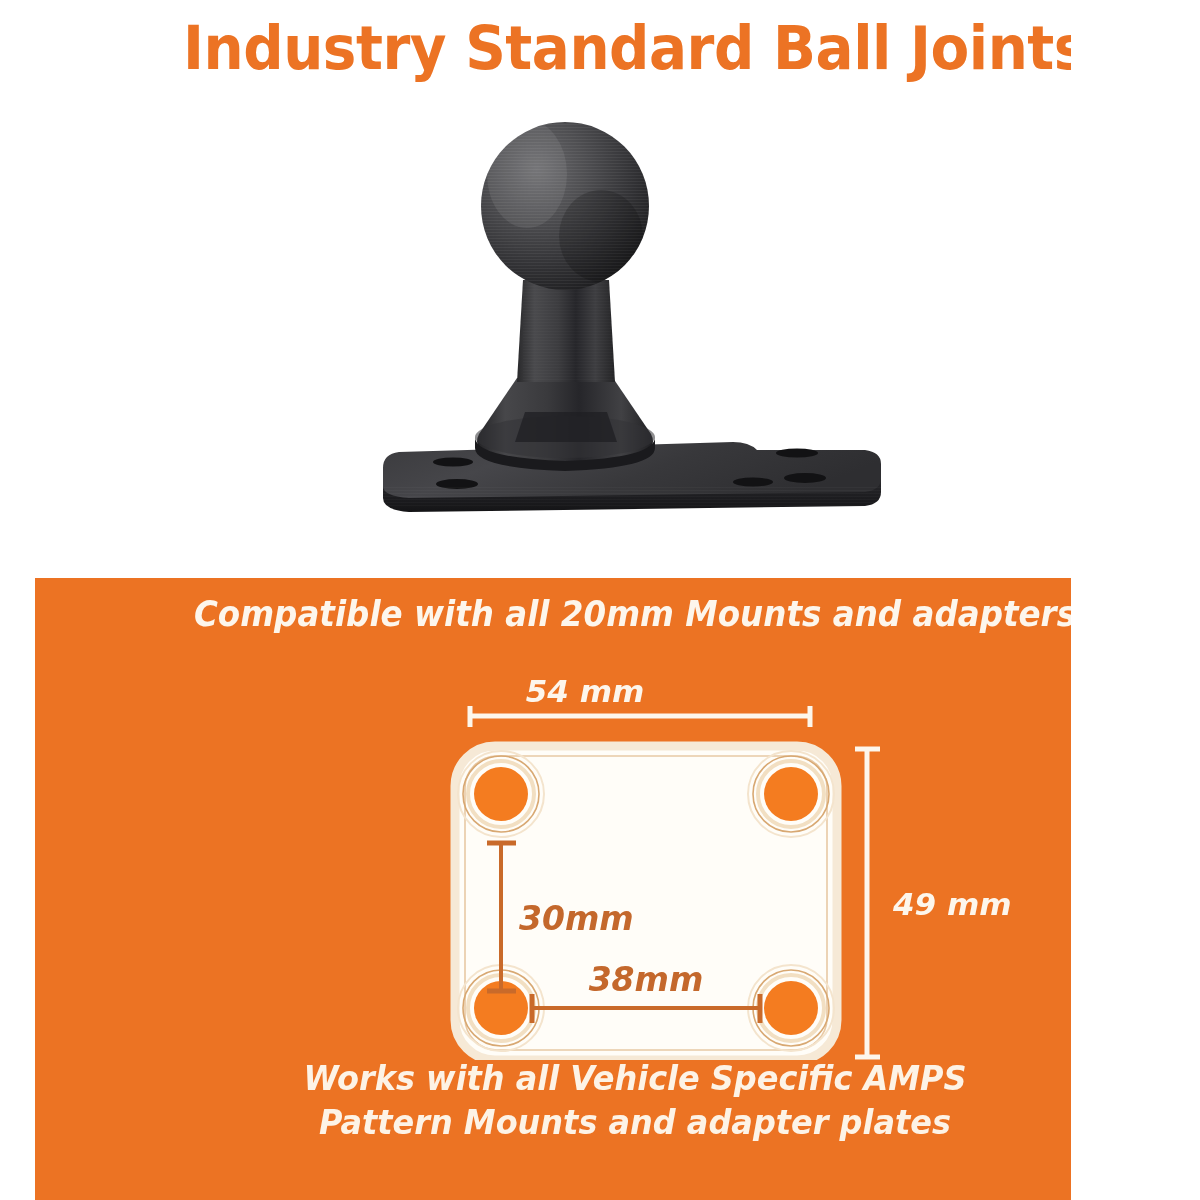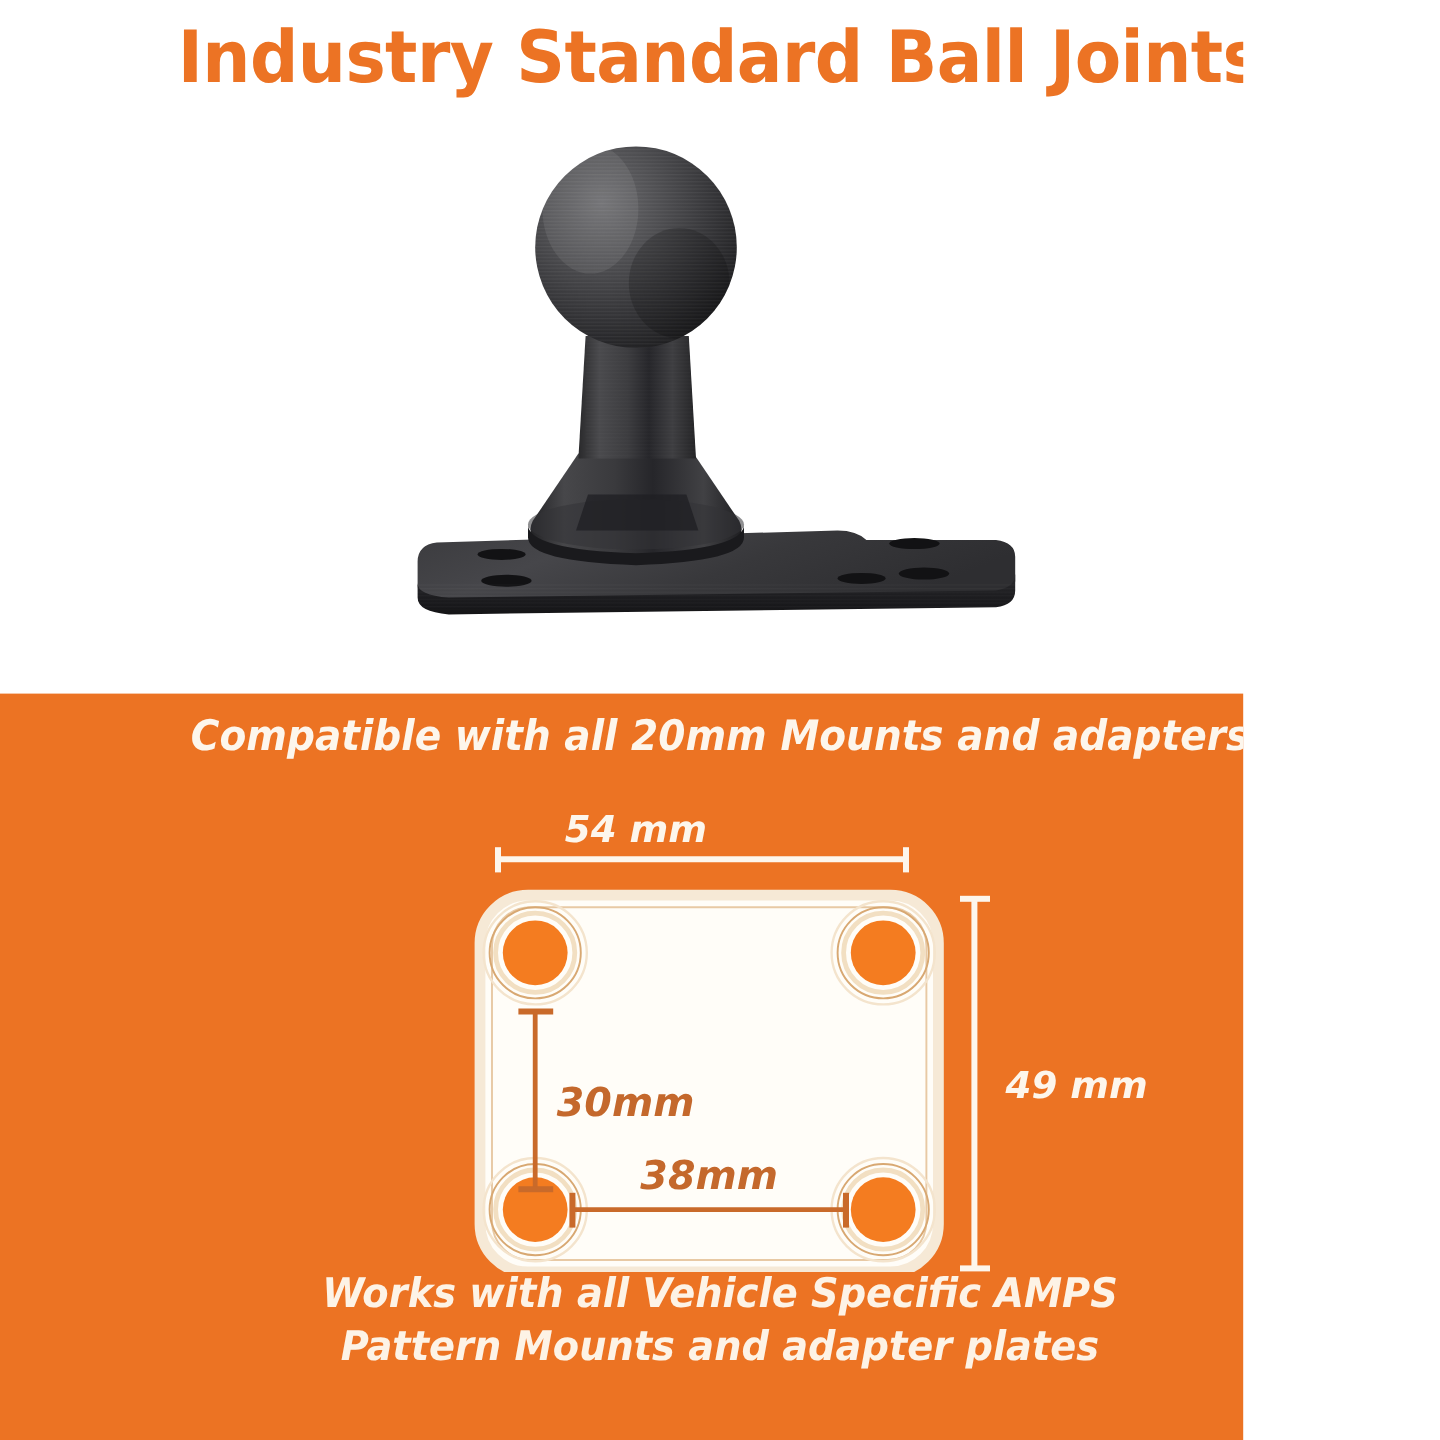--- a/index.html
+++ b/index.html
@@ -11,20 +11,21 @@
   body {
     font-family: "Liberation Sans", sans-serif;
   }
 
   #page {
     position: relative;
     width: 1036px;
     height: 1200px;
     overflow: hidden;
     background: #ffffff;
+    margin-left: 35px;
   }
 
   
   #top-panel {
     position: absolute;
     left: 0; top: 0;
     width: 1200px;
     height: 578px;
     background: #ffffff;
   }
@@ -74,21 +75,21 @@
     font-size: 35px;
     line-height: 42px;
     color: #fdf6ec;
     transform: scaleX(0.93);
     white-space: nowrap;
   }
 
   
   #diagram {
     position: absolute;
-    left: 380px;
+    left: 400px;
     top: 92px;
     width: 580px;
     height: 390px;
   }
   #diagram-svg { display:block; width: 580px; height: 390px; }
 
   
   #bottom-caption {
     position: absolute;
     left: 0;

